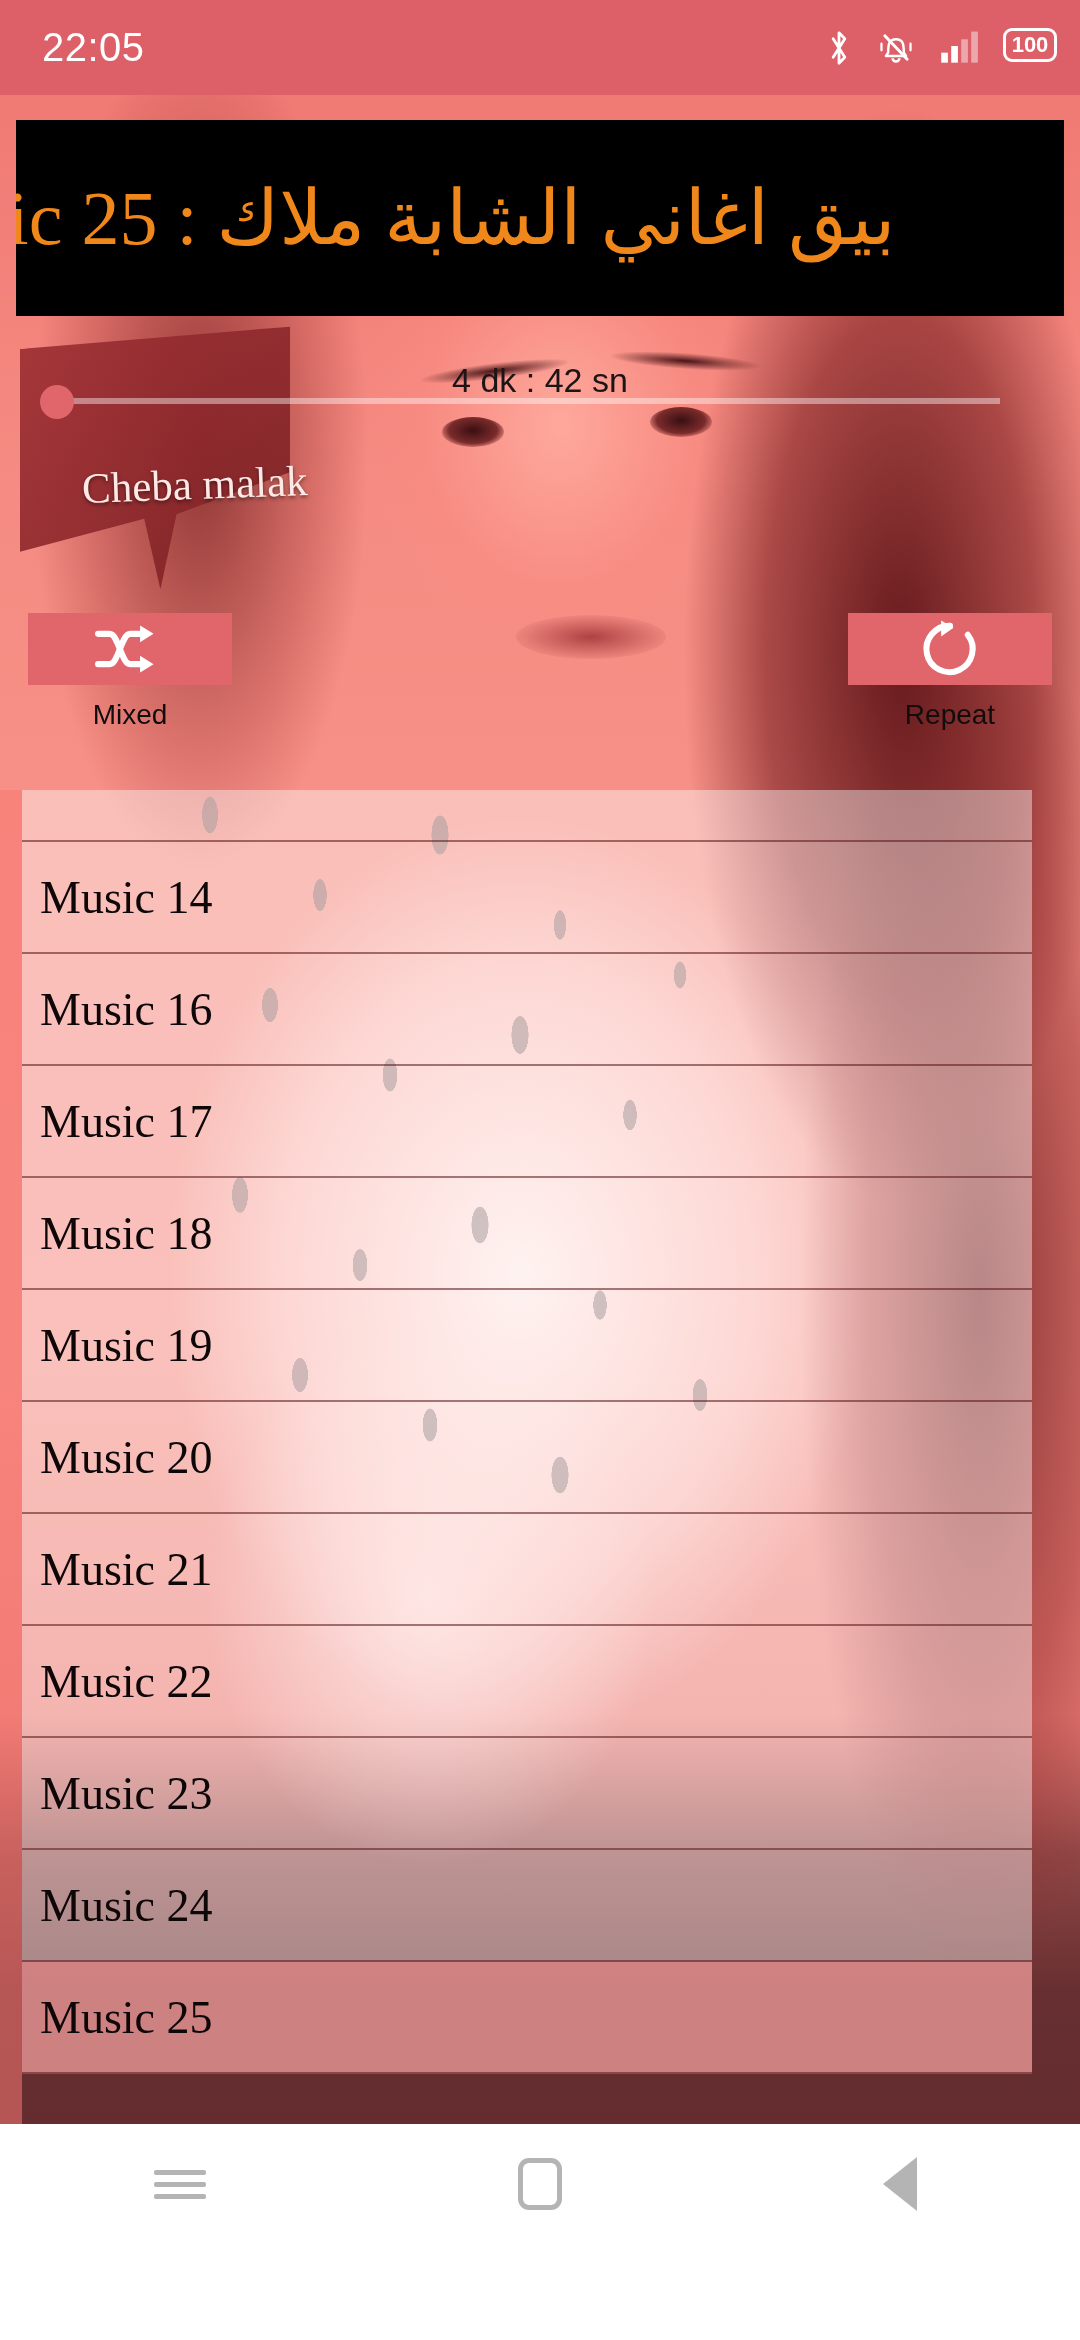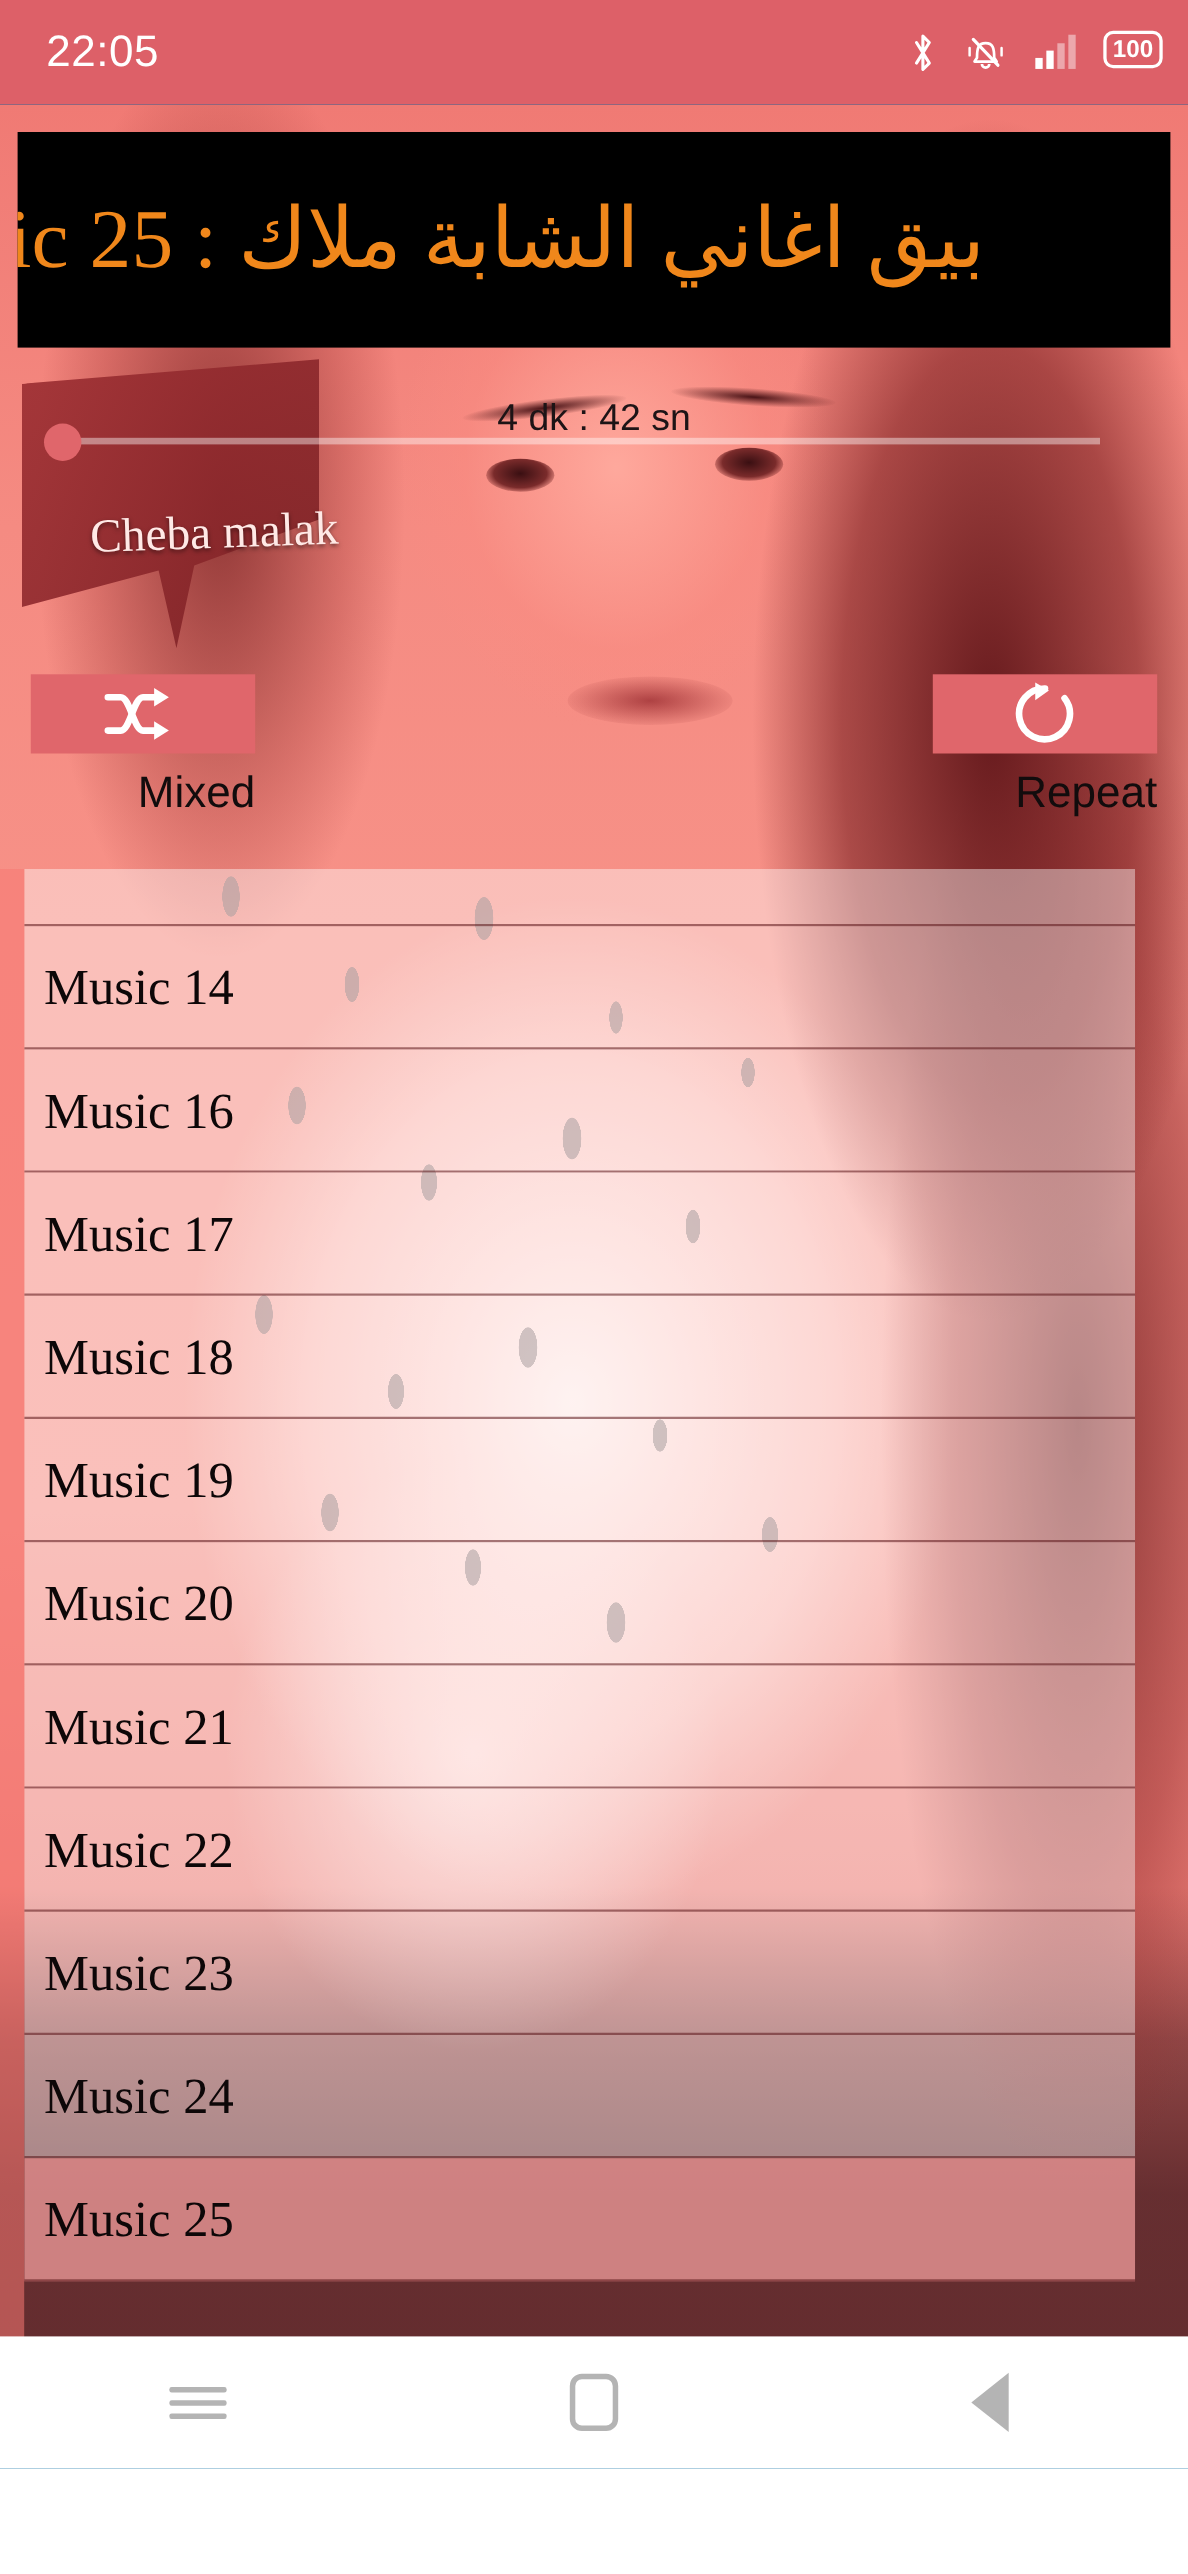--- a/index.html
+++ b/index.html
@@ -6,21 +6,21 @@
   html,body { width:1080px; height:2340px; overflow:hidden; }
   body {
     font-family:"Liberation Sans", sans-serif;
     background:#ffffff;
     position:relative;
   }
 
   
   #phone {
     position:absolute; inset:0; width:1080px; height:2244px;
-    background:#0369a1; overflow:hidden;
+    background:#c2410c; overflow:hidden;
   }
   .art {
     position:absolute; left:0; top:95px; width:1080px; height:2130px;
     overflow:hidden;
   }
   
   .art .photo {
     position:absolute; inset:0;
     background:
       
@@ -161,21 +161,21 @@
     display:flex; justify-content:space-between;
   }
   .ctrl { width:204px; text-align:center; }
   .ctrl .btn {
     width:204px; height:72px;
     background:#e0666b;
     display:flex; align-items:center; justify-content:center;
   }
   .ctrl .btn svg { display:block; }
   .ctrl .lbl {
-    margin-top:14px; font-size:40px; color:#120c0d; font-weight:400;text-align:right;
+    margin-top:14px; font-size:28px; color:#120c0d; font-weight:400;
   }
   .pause-bars { display:flex; gap:14px; }
   .pause-bars i {
     display:block; width:19px; height:54px; background:#ffffff;
     box-shadow:0 0 4px rgba(0,0,0,.25);
   }
 
   
   .playlist {
     position:absolute; left:22px; top:790px; width:1010px; height:1390px;

